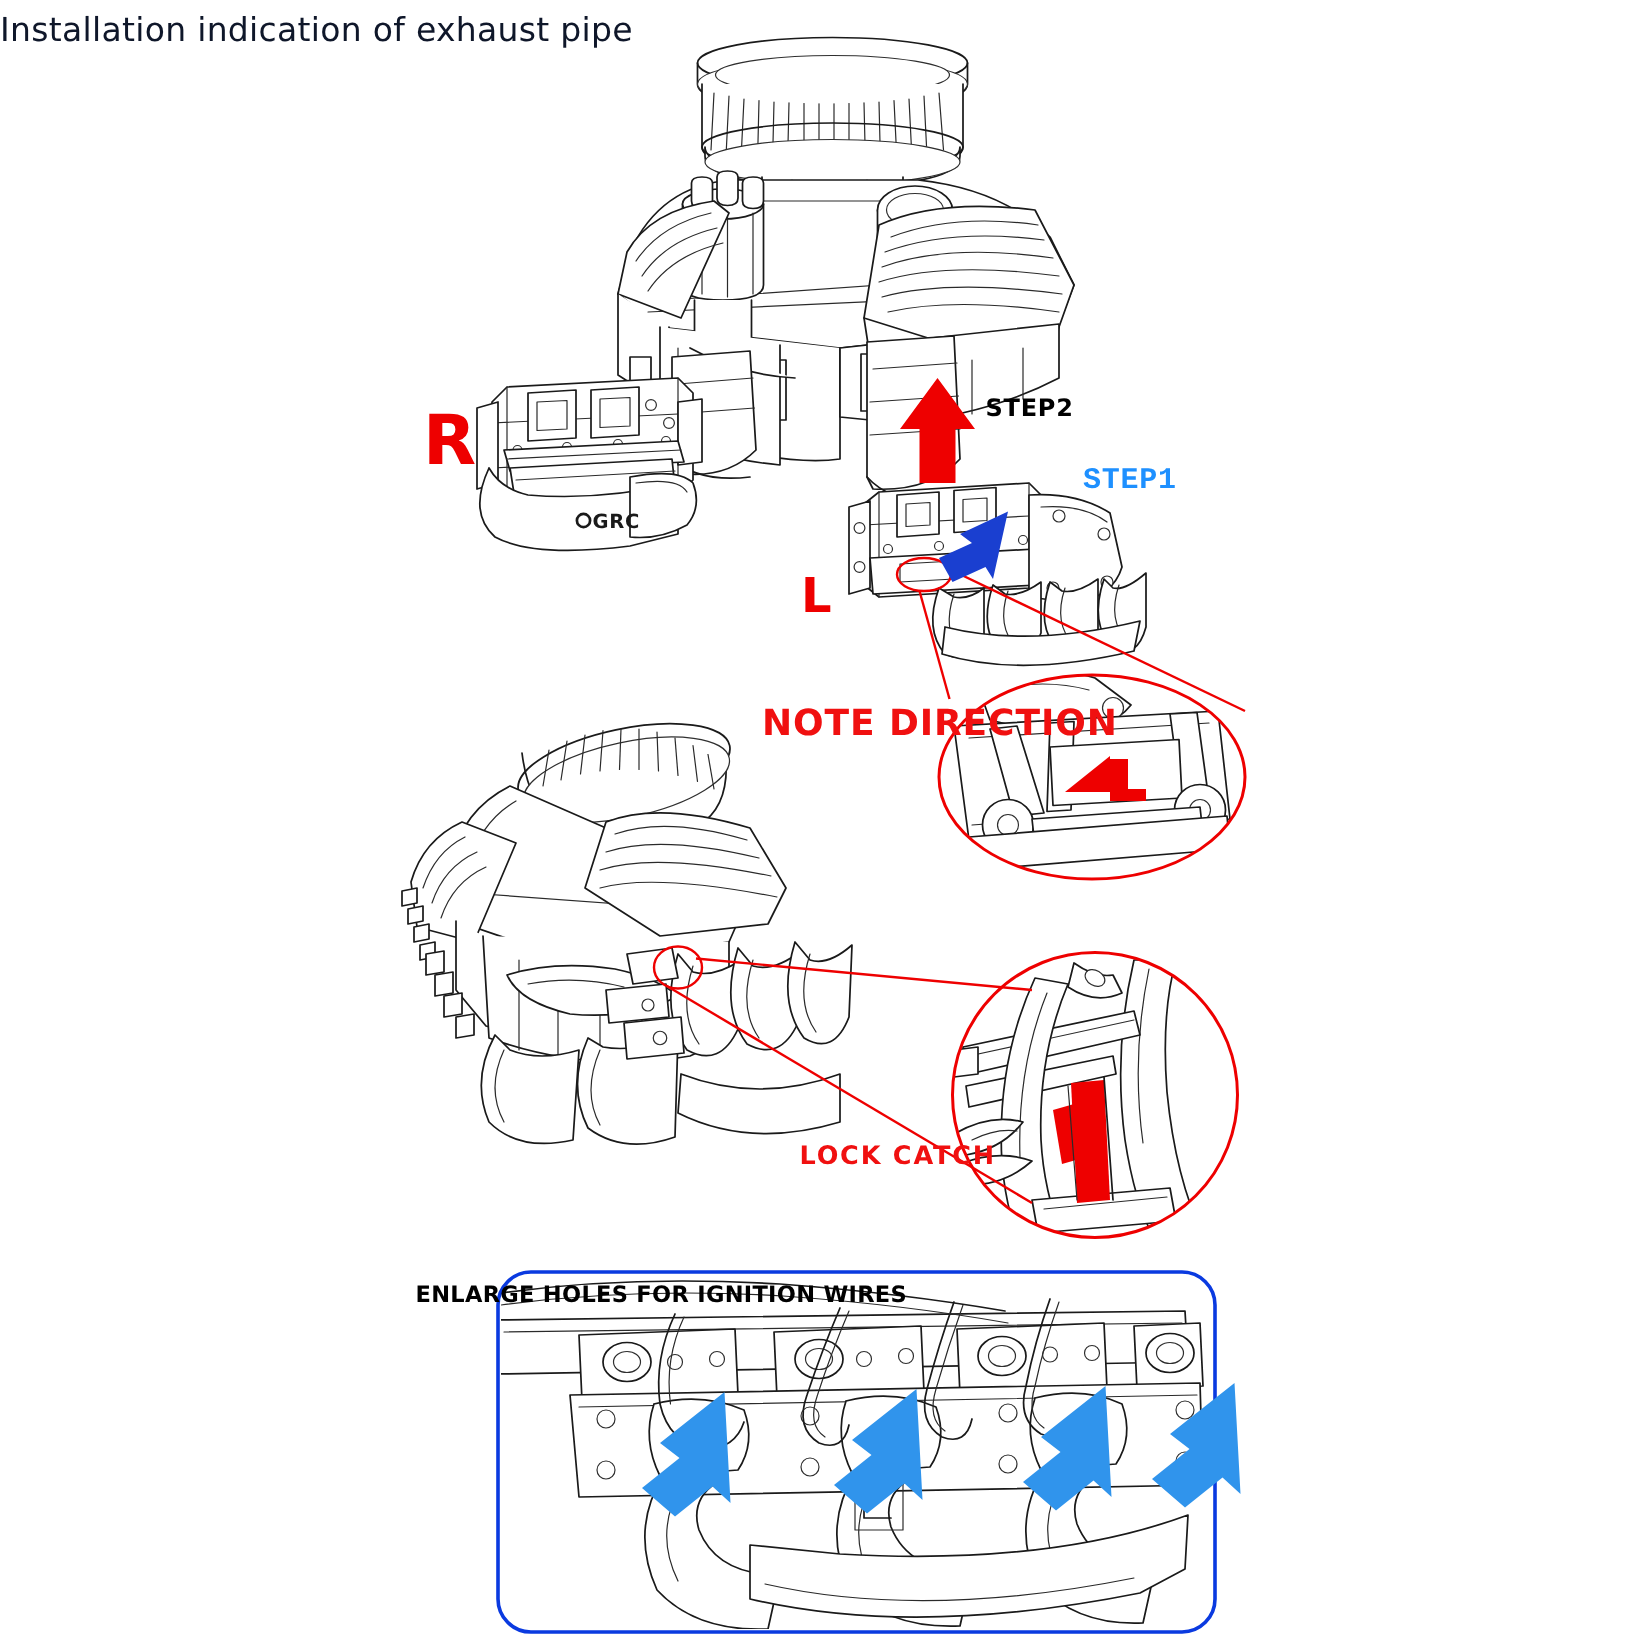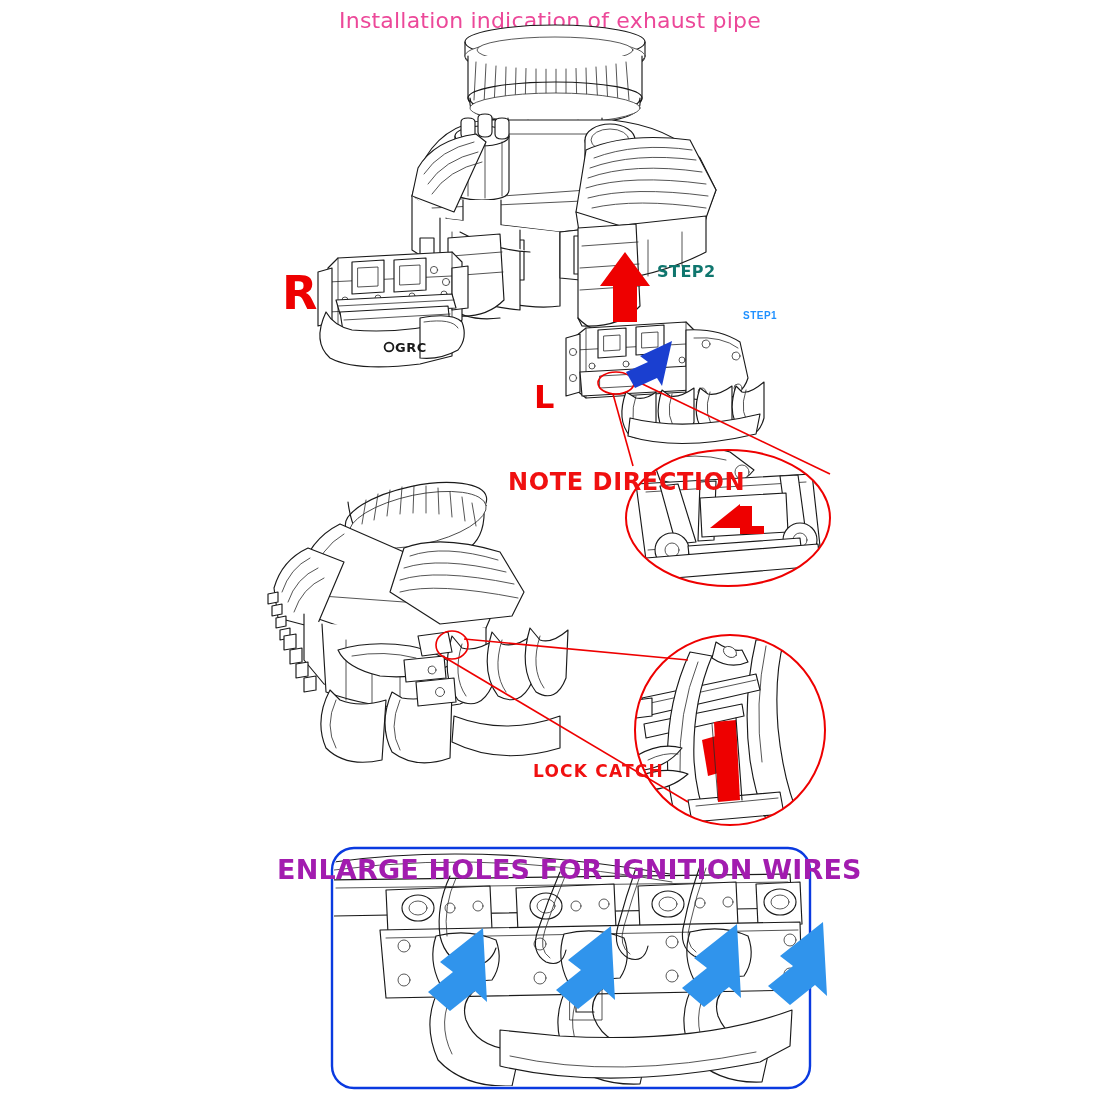--- a/index.html
+++ b/index.html
@@ -5,36 +5,36 @@
   html,body{margin:0;padding:0;background:#ffffff;}
   body{
     width:1100px;height:1100px;
     font-family:"Liberation Sans","DejaVu Sans",sans-serif;
     overflow:hidden;position:relative;
   }
   #stage{position:absolute;left:0;top:0;width:1100px;height:1100px;}
   svg.layer{position:absolute;left:0;top:0;width:1100px;height:1100px;overflow:visible;}
 
   .title{
-    position:absolute;width:1100px;text-align:center;top:8px;left:0;
+    position:absolute;width:1100px;text-align:left;top:8px;left:0;
     font-size:22px;font-weight:400;letter-spacing:.2px;
-    color:#ec4899;font-family:"DejaVu Sans",sans-serif;
+    color:#0f172a;font-family:"DejaVu Sans",sans-serif;
   }
 
   .lbl{position:absolute;white-space:nowrap;line-height:1;}
 
   .lbl-R{left:282px;top:270px;font-size:46px;font-weight:700;color:#ee0000;font-family:"DejaVu Sans",sans-serif;}
   .lbl-L{left:534px;top:381px;font-size:32px;font-weight:700;color:#ee0000;font-family:"DejaVu Sans",sans-serif;}
 
-  .lbl-step2{left:657px;top:264px;font-size:16px;font-weight:700;color:#0f766e;letter-spacing:.5px;font-family:"DejaVu Sans",sans-serif;}
-  .lbl-step1{left:722px;top:311px;font-size:10px;font-weight:700;color:#1e90ff;letter-spacing:.5px;font-family:Liberation Sans, sans-serif;margin-left:21px;}
+  .lbl-step2{left:657px;top:264px;font-size:16px;font-weight:700;color:#000000;letter-spacing:.5px;font-family:"DejaVu Sans",sans-serif;}
+  .lbl-step1{left:722px;top:311px;font-size:20px;font-weight:700;color:#1e90ff;letter-spacing:.5px;font-family:Liberation Mono, monospace;}
 
   .lbl-note{left:508px;top:470px;font-size:24px;font-weight:700;color:#f01010;letter-spacing:.6px;font-family:"DejaVu Sans",sans-serif;}
   .lbl-lock{left:533px;top:763px;font-size:17px;font-weight:700;color:#f01010;letter-spacing:1.2px;font-family:"DejaVu Sans",sans-serif;}
-  .lbl-enlarge{left:277px;top:856px;font-size:27px;font-weight:700;color:#a21caf;letter-spacing:.2px;font-family:"DejaVu Sans",sans-serif;}
+  .lbl-enlarge{left:277px;top:856px;font-size:15px;font-weight:700;color:#000000;letter-spacing:.2px;font-family:"DejaVu Sans",sans-serif;}
 
   .ln{fill:none;stroke:#1a1a1a;stroke-width:1.15;stroke-linecap:round;stroke-linejoin:round;}
   .ln-t{fill:none;stroke:#2a2a2a;stroke-width:.8;stroke-linecap:round;stroke-linejoin:round;}
   .ln-f{fill:#ffffff;stroke:#1a1a1a;stroke-width:1.15;stroke-linejoin:round;stroke-linecap:round;}
   .ln-ft{fill:#ffffff;stroke:#2f2f2f;stroke-width:.8;stroke-linejoin:round;stroke-linecap:round;}
   .red{fill:#ee0000;}
   .redln{fill:none;stroke:#ee0000;stroke-width:2;}
   .redln-t{fill:none;stroke:#ee0000;stroke-width:1.6;}
   .blu{fill:#1a3fd0;}
   .blu2{fill:#3094ec;}

